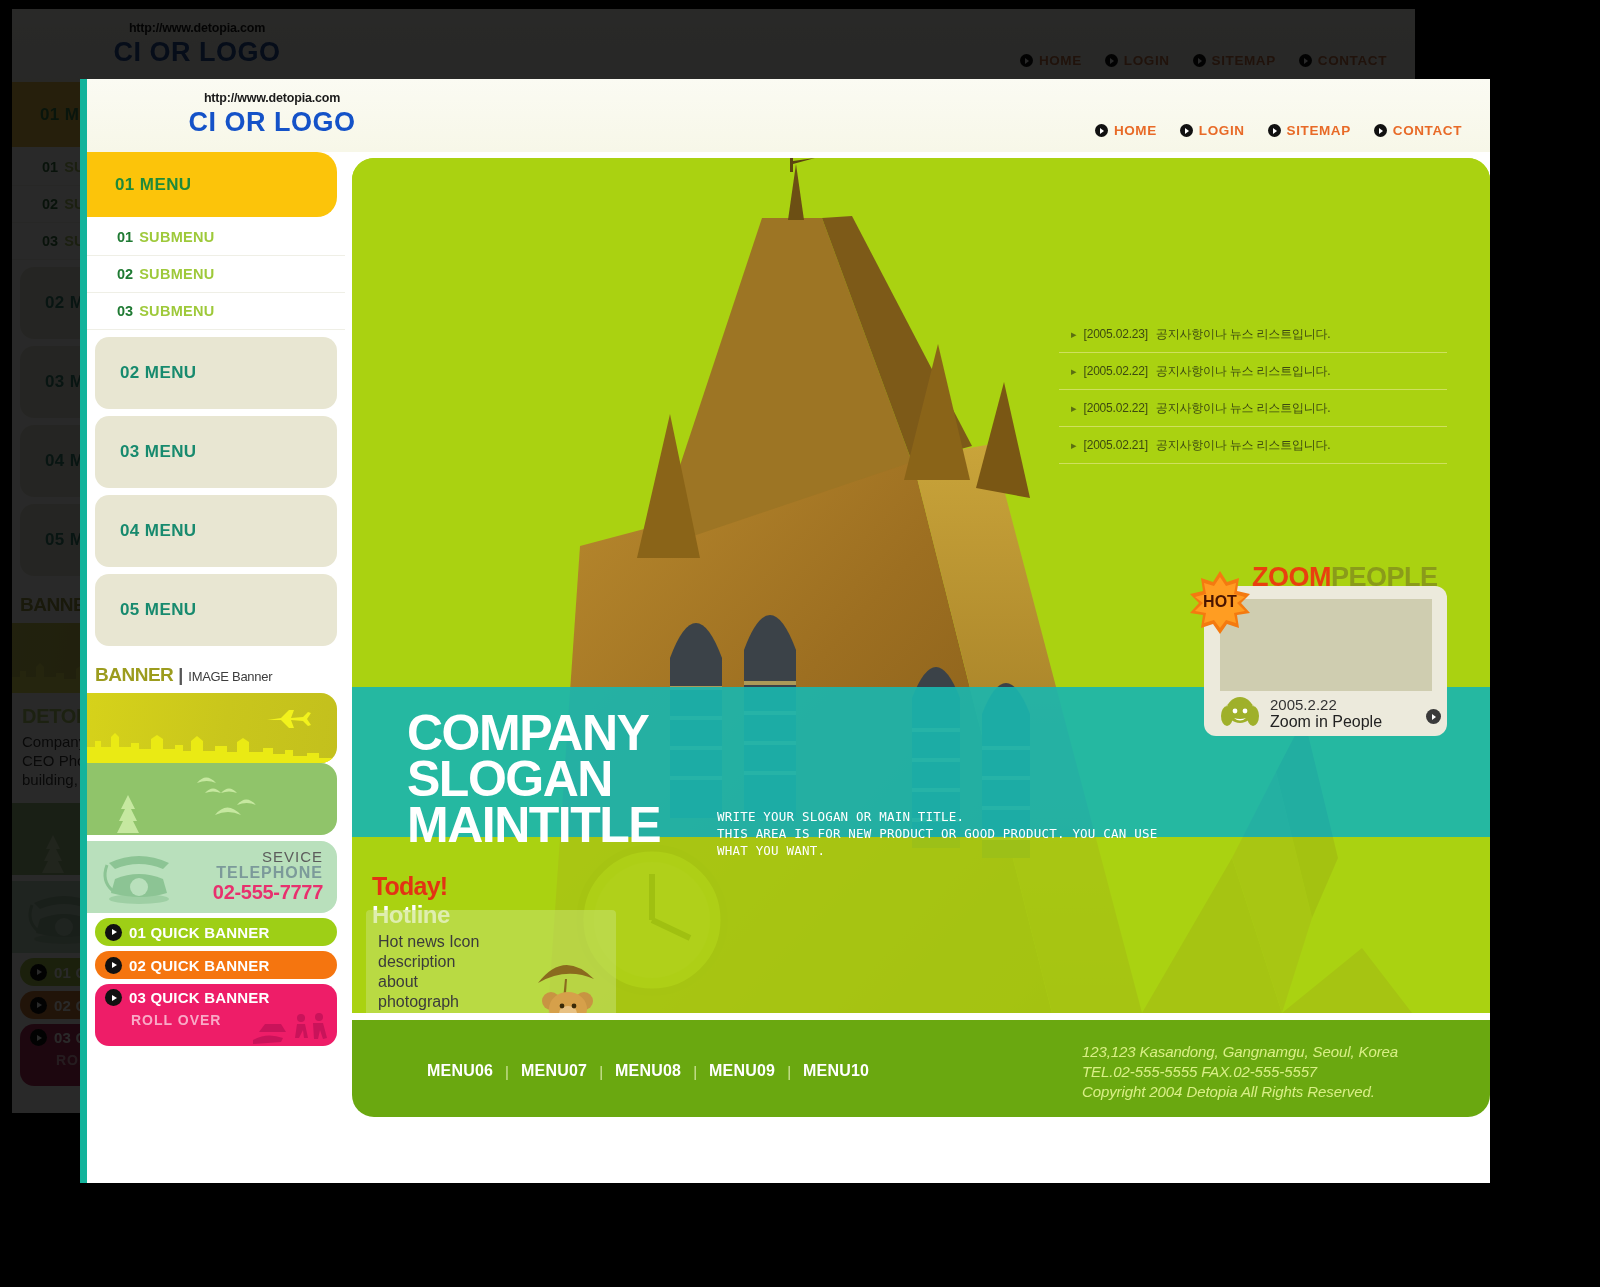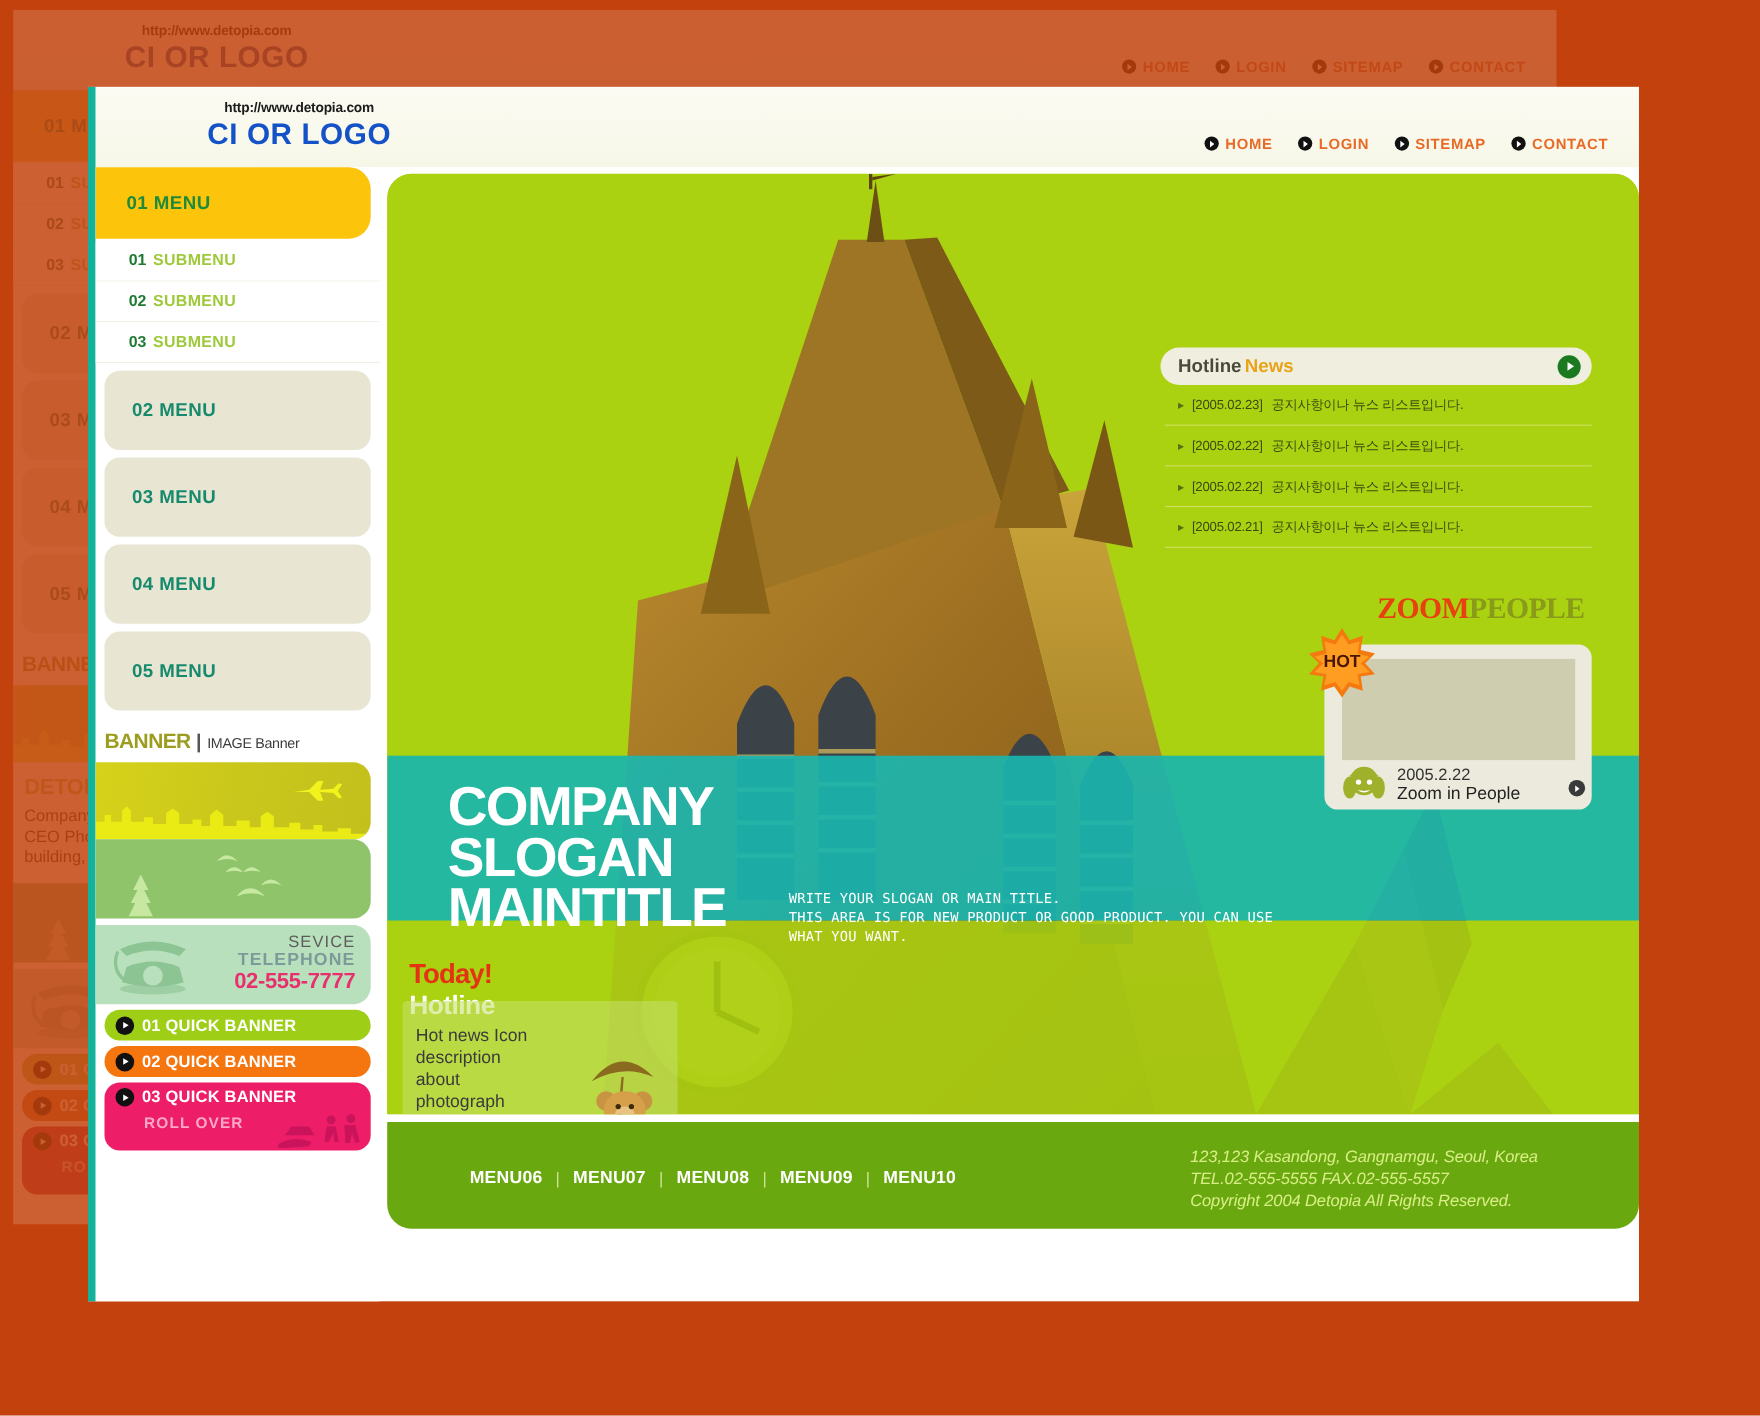--- a/index.html
+++ b/index.html
@@ -3,21 +3,21 @@
 <meta charset="utf-8">
 <style>
   * { box-sizing: border-box; margin: 0; padding: 0; }
   html, body {
     width: 1600px; height: 1287px; overflow: hidden;
     font-family: "Liberation Sans", sans-serif;
     background: #ffffff;
   }
 
   
-  #canvas { position: relative; width: 1600px; height: 1287px; background: #c2410c; overflow: hidden; }
+  #canvas { position: relative; width: 1600px; height: 1287px; background: #000000; overflow: hidden; }
 
   
   #bg-layer {
     position: absolute; left: -75px; top: -70px;
     width: 1600px; height: 1287px;
     opacity: 0.16;
     filter: blur(0.6px) saturate(0.65);
     transform: scale(1.0);
   }
 
@@ -174,21 +174,21 @@
   .news-head .more::after { content: ""; border-left: 6px solid #fff; border-top: 4px solid transparent;
                             border-bottom: 4px solid transparent; margin-left: 2px; }
   .news-item {
     display: flex; align-items: center; height: 37px; border-bottom: 1px solid #cfe05e;
     padding-left: 12px; margin-left: 4px;
   }
   .news-item .bul { color: #5a6e12; font-size: 11px; margin-right: 7px; }
   .news-item .ntx { font-size: 12px; color: #3d4a10; letter-spacing: -0.2px; }
 
   
-  .zp-title { position: absolute; left: 900px; top: 380px; z-index: 8; font-size: 27px; font-weight: bold; letter-spacing: -0.5px; font-family: Liberation Serif, serif; }
+  .zp-title { position: absolute; left: 900px; top: 404px; z-index: 8; font-size: 27px; font-weight: bold; letter-spacing: -0.5px; }
   .zp-title .z1 { color: #e8400f; }
   .zp-title .z2 { color: #8a9b1a; }
   .zp-card {
     position: absolute; left: 852px; top: 428px; width: 243px; height: 150px; z-index: 8;
     background: #eceadc; border-radius: 12px;
   }
   .zp-photo { position: absolute; left: 16px; top: 13px; width: 212px; height: 92px; background: #cfcdb0; }
   .zp-foot { position: absolute; left: 14px; bottom: 6px; display: flex; align-items: flex-end; gap: 8px; width: 218px; }
   .zp-girl { width: 44px; height: 38px; flex: none; }
   .zp-meta { line-height: 17px; }
@@ -751,26 +751,20 @@
             <path fill="#6c4f14" d="M952 560 L962 520 L978 576 Z"></path>
             <rect x="958" y="510" width="3" height="14" fill="#5c4310"></rect>
             <path fill="#8a6418" d="M930 855 L1010 790 L1060 855 Z"></path>
           </g>
         </svg>
 
         <div class="teal-band"></div>
         <div class="green-band"></div>
 
         <div class="newsbox">
-          <div class="news-head">
-            <div class="nt">
-              <span class="a">Hotline</span><span class="b">News</span>
-            </div>
-            <span class="more"></span>
-          </div>
           <div class="news-item">
             <span class="bul">▸</span>
             <span class="ntx">[2005.02.23]</span>
             <span class="ntx" style="margin-left:8px">공지사항이나 뉴스 리스트입니다.</span>
           </div>
           <div class="news-item">
             <span class="bul">▸</span>
             <span class="ntx">[2005.02.22]</span>
             <span class="ntx" style="margin-left:8px">공지사항이나 뉴스 리스트입니다.</span>
           </div>

